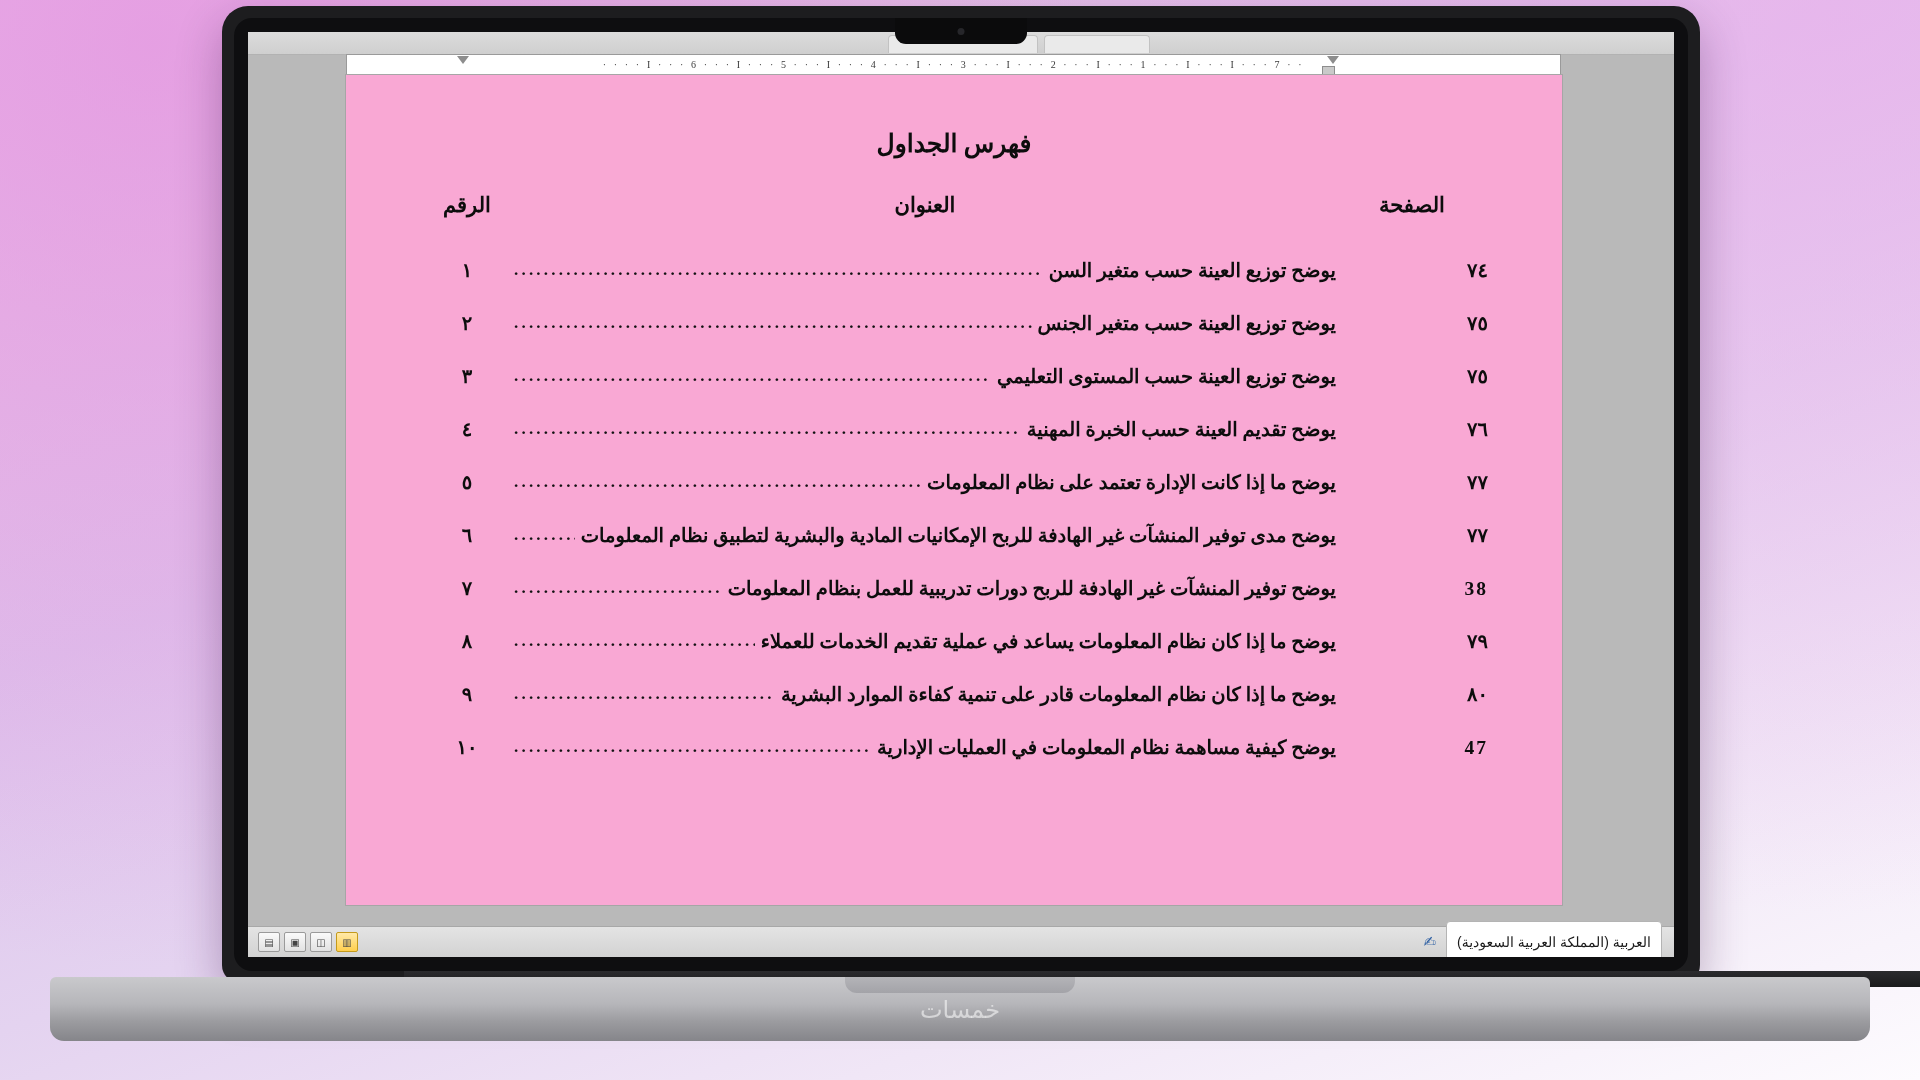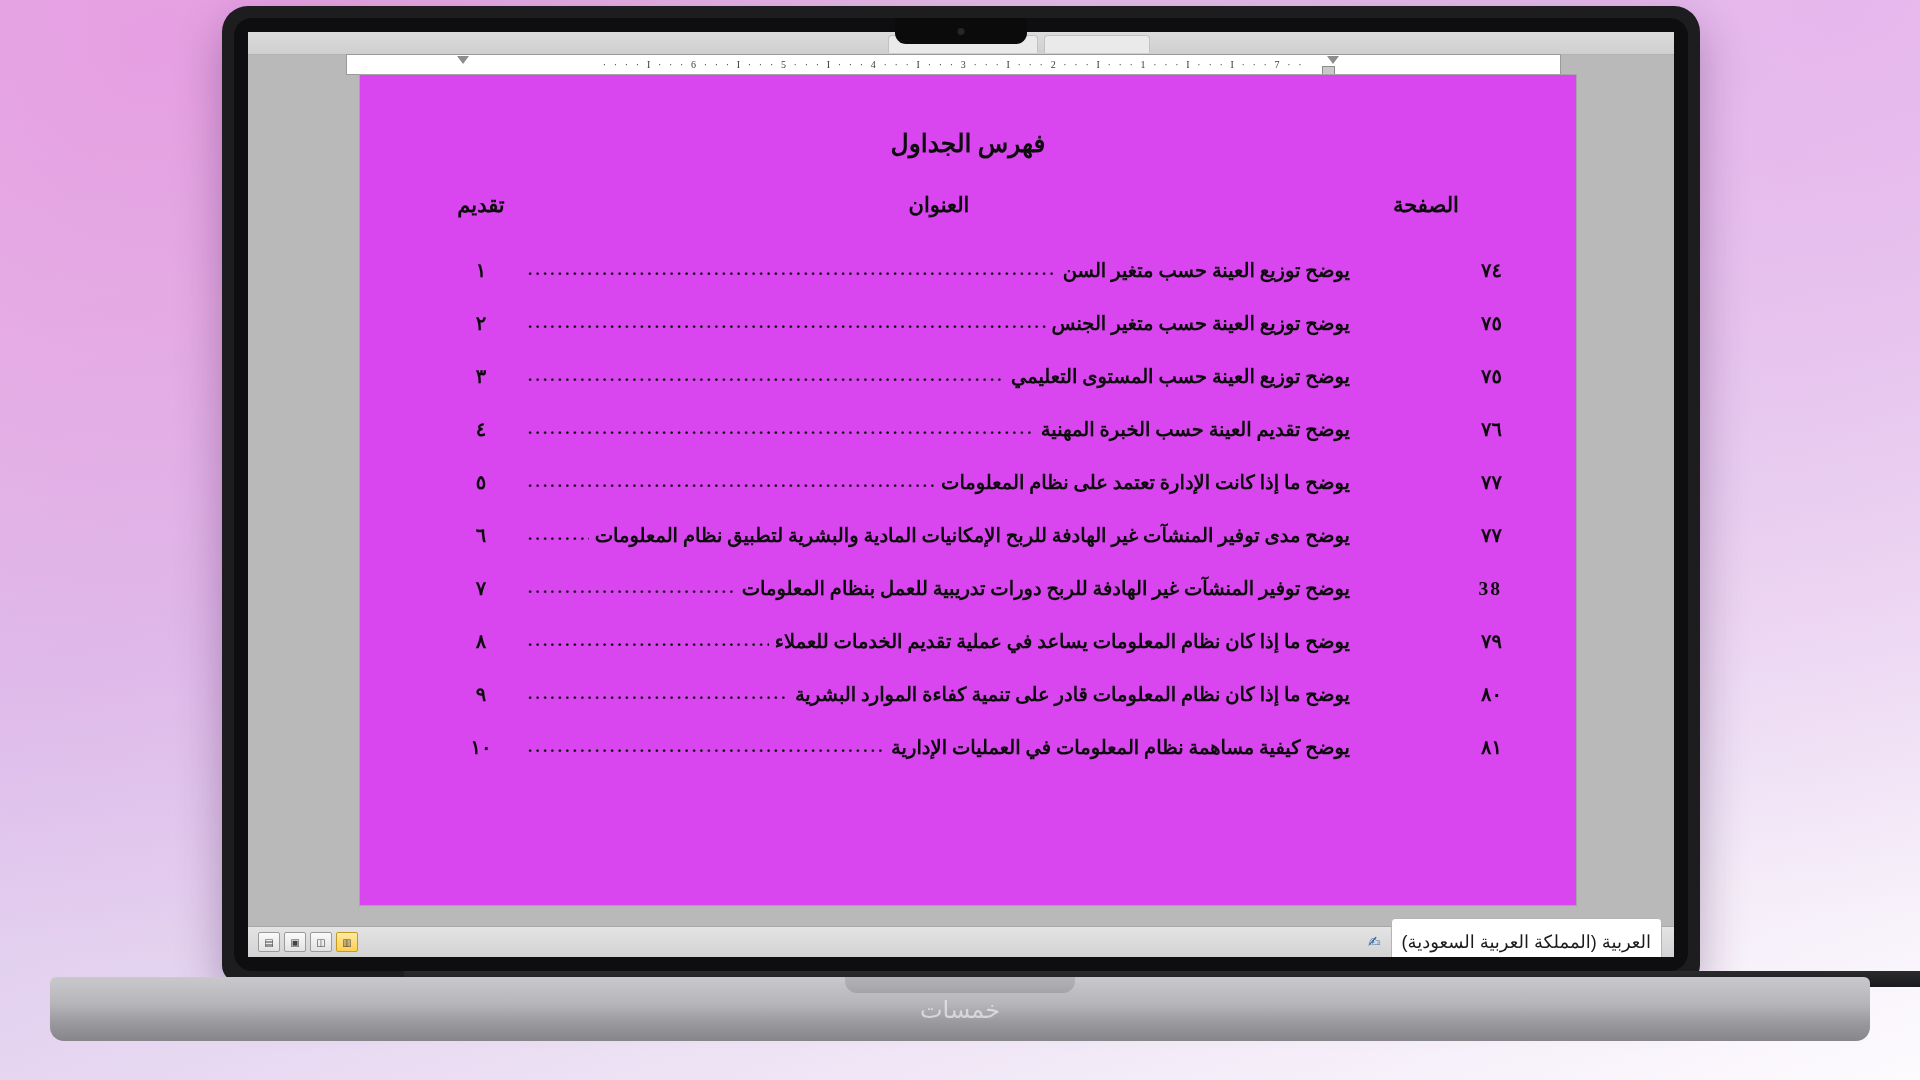--- a/index.html
+++ b/index.html
@@ -158,25 +158,25 @@
   .page-area {
     position: absolute;
     left: 0;
     top: 43px;
     right: 0;
     bottom: 30px;
     background: #b9b9b9;
   }
   .page {
     position: absolute;
-    left: 112px;
+    left: 98px;
     top: 0px;
     width: 1216px;
     height: 830px;
-    background: #d946ef;
+    background: #f9a8d4;
     box-shadow: 0 0 0 1px #a6a6a6;
   }
 
   .doc {
     direction: rtl;
     font-family: "Liberation Serif", serif;
     color: #0d0d0d;
     padding: 36px 74px 0 74px;
   }
   .doc-title {
@@ -271,21 +271,21 @@
   .status-right {
     margin-left: auto;
     display: flex;
     align-items: center;
     gap: 10px;
     padding-right: 12px;
     direction: rtl;
   }
   .lang-box {
     font-family: "Liberation Sans", sans-serif;
-    font-size: 18px;
+    font-size: 14px;
     color: #1b1b1b;
     background: #ffffff;
     border: 1px solid #b4b4b4;
     padding: 12px 10px;
     border-radius: 4px;
   }
   .proof-icon {
     font-size: 15px;
     color: #2d5fa3;
     font-family: "DejaVu Sans", sans-serif;
@@ -367,21 +367,21 @@
             <div class="page">
               <div class="doc">
 
                 <div class="doc-title">فهرس الجداول</div>
 
                 <table class="toc">
                   <thead>
                     <tr>
                       <th class="h-pg">الصفحة</th>
                       <th class="h-ttl">العنوان</th>
-                      <th class="h-num">تقديم</th>
+                      <th class="h-num">الرقم</th>
                     </tr>
                   </thead>
                   <tbody>
                       <tr>
                         <td class="c-pg">٧٤</td>
                         <td class="c-ttl">
                           <span class="entry">
                             <span class="txt">يوضح توزيع العينة حسب متغير السن</span>
                             <span class="dots">............................................................................................................................................................</span>
                           </span>
@@ -462,21 +462,21 @@
                         <td class="c-pg">٨٠</td>
                         <td class="c-ttl">
                           <span class="entry">
                             <span class="txt">يوضح ما إذا كان نظام المعلومات قادر على تنمية كفاءة الموارد البشرية</span>
                             <span class="dots">............................................................................................................................................................</span>
                           </span>
                         </td>
                         <td class="c-num">٩</td>
                       </tr>
                       <tr>
-                        <td class="c-pg">٨١</td>
+                        <td class="c-pg">47</td>
                         <td class="c-ttl">
                           <span class="entry">
                             <span class="txt">يوضح كيفية مساهمة نظام المعلومات في العمليات الإدارية</span>
                             <span class="dots">............................................................................................................................................................</span>
                           </span>
                         </td>
                         <td class="c-num">١٠</td>
                       </tr>
                     </tbody>
                 </table>

